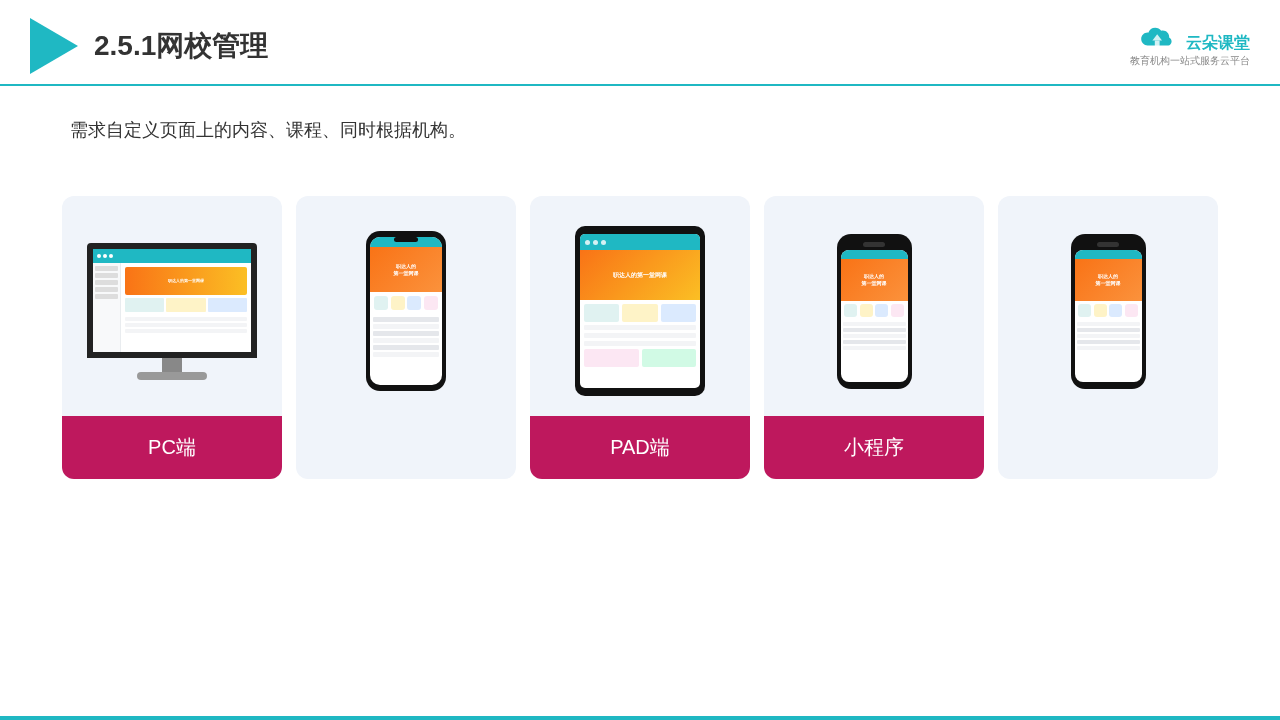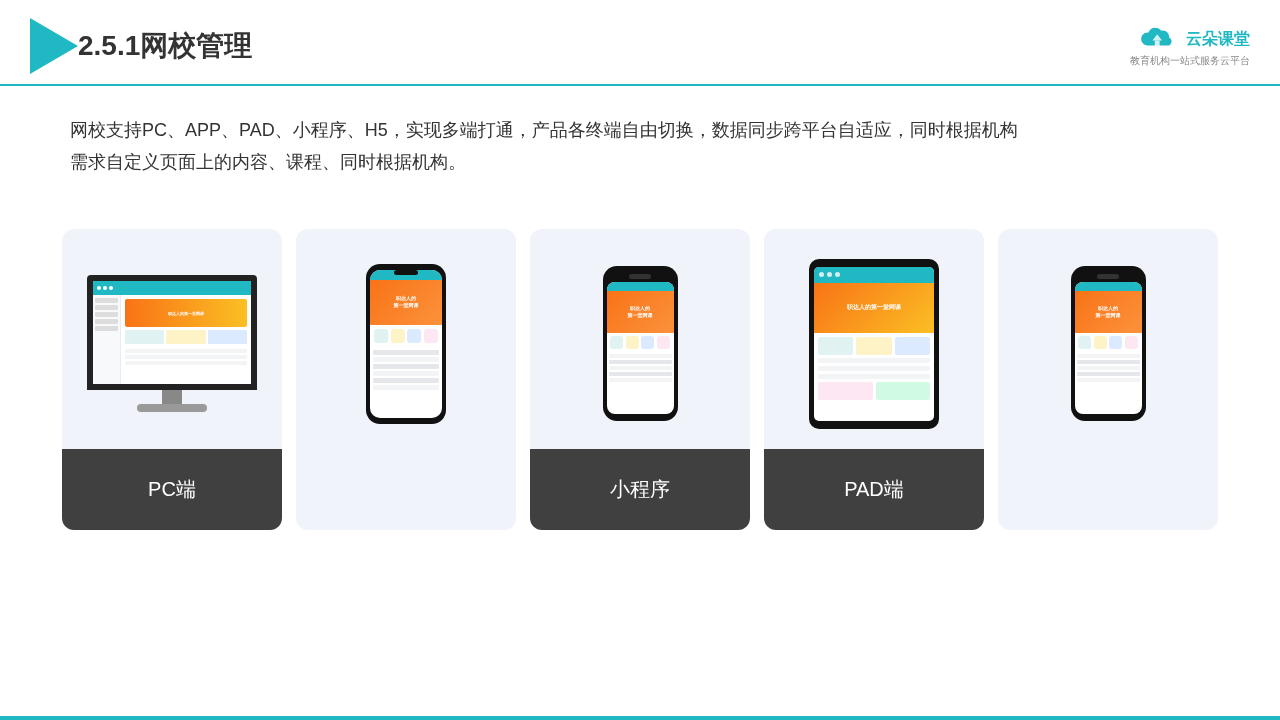--- a/index.html
+++ b/index.html
@@ -16,41 +16,42 @@
     .header {
       display: flex;
       align-items: center;
       justify-content: space-between;
       padding: 18px 30px 10px 30px;
       border-bottom: 2px solid #1fb8c3;
     }
     .header-left {
       display: flex;
       align-items: center;
+      gap: 16px;
     }
     .logo-triangle {
       width: 0;
       height: 0;
       border-top: 28px solid transparent;
       border-bottom: 28px solid transparent;
       border-left: 48px solid #1fb8c3;
     }
     .page-title {
       font-size: 28px;
       font-weight: bold;
       color: #333;
     }
     .header-right {
       display: flex;
       flex-direction: column;
       align-items: flex-end;
     }
     .brand-logo {
       display: flex;
-      align-items: center;
+      align-items: flex-end;
       gap: 8px;
     }
     .cloud-icon {
       width: 40px;
       height: 30px;
     }
     .brand-name {
       font-size: 16px;
       font-weight: bold;
       color: #1fb8c3;
@@ -92,26 +93,26 @@
       width: 100%;
       height: 220px;
       display: flex;
       align-items: center;
       justify-content: center;
       padding: 20px 10px 10px 10px;
     }
 
     .card-label {
       width: 100%;
-      background: #404040;
+      background: #be185d;
       color: #fff;
       text-align: center;
       font-size: 20px;
       font-weight: 500;
-      padding: 27px 0;
+      padding: 18px 0;
       border-radius: 0 0 8px 8px;
     }
 
     
     .pc-monitor {
       position: relative;
       width: 170px;
     }
     .monitor-screen {
       width: 170px;
@@ -455,21 +456,20 @@
         <path d="M24 12L30 20H18L24 12Z" fill="white" opacity="0.8"></path>
         <rect x="21" y="20" width="6" height="8" fill="white" opacity="0.8"></rect>
       </svg>
       <span class="brand-name">云朵课堂</span>
     </div>
     <span class="brand-tagline">教育机构一站式服务云平台</span>
   </div>
 </div>
 
 <div class="description">
-  <p>网校支持PC、APP、PAD、小程序、H5，实现多端打通，产品各终端自由切换，数据同步跨平台自适应，同时根据机构</p>
   <p>需求自定义页面上的内容、课程、同时根据机构。</p>
 </div>
 
 <div class="cards-container">
 
   <div class="card">
     <div class="card-image-area">
       <div class="pc-monitor">
         <div class="monitor-screen">
           <div class="monitor-screen-inner">
@@ -534,48 +534,20 @@
             <div class="phone-content-row"></div>
             <div class="phone-content-row"></div>
           </div>
         </div>
       </div>
     </div>
   </div>
 
   <div class="card">
     <div class="card-image-area">
-      <div class="small-phone">
-        <div class="small-phone-notch"></div>
-        <div class="small-phone-screen">
-          <div class="sp-status"></div>
-          <div class="sp-banner">
-            <div class="sp-banner-text">职达人的<br>第一堂网课</div>
-          </div>
-          <div class="sp-icons">
-            <div class="sp-icon"></div>
-            <div class="sp-icon"></div>
-            <div class="sp-icon"></div>
-            <div class="sp-icon"></div>
-          </div>
-          <div class="sp-content">
-            <div class="sp-row"></div>
-            <div class="sp-row"></div>
-            <div class="sp-row"></div>
-            <div class="sp-row"></div>
-            <div class="sp-row"></div>
-          </div>
-        </div>
-      </div>
-    </div>
-    <div class="card-label">小程序</div>
-  </div>
-
-  <div class="card">
-    <div class="card-image-area">
       <div class="tablet-mock">
         <div class="tablet-screen">
           <div class="tablet-nav">
             <div class="tablet-nav-dot"></div>
             <div class="tablet-nav-dot"></div>
             <div class="tablet-nav-dot"></div>
           </div>
           <div class="tablet-banner">
             <div class="tablet-banner-text">职达人的第一堂网课</div>
           </div>
@@ -617,17 +589,45 @@
           <div class="sp-content">
             <div class="sp-row"></div>
             <div class="sp-row"></div>
             <div class="sp-row"></div>
             <div class="sp-row"></div>
             <div class="sp-row"></div>
           </div>
         </div>
       </div>
     </div>
+    <div class="card-label">小程序</div>
   </div>
 
+  <div class="card">
+    <div class="card-image-area">
+      <div class="small-phone">
+        <div class="small-phone-notch"></div>
+        <div class="small-phone-screen">
+          <div class="sp-status"></div>
+          <div class="sp-banner">
+            <div class="sp-banner-text">职达人的<br>第一堂网课</div>
+          </div>
+          <div class="sp-icons">
+            <div class="sp-icon"></div>
+            <div class="sp-icon"></div>
+            <div class="sp-icon"></div>
+            <div class="sp-icon"></div>
+          </div>
+          <div class="sp-content">
+            <div class="sp-row"></div>
+            <div class="sp-row"></div>
+            <div class="sp-row"></div>
+            <div class="sp-row"></div>
+            <div class="sp-row"></div>
+          </div>
+        </div>
+      </div>
+    </div>
+  </div>
+
 </div>
 
 <div class="bottom-bar"></div>
 
 </body></html>

